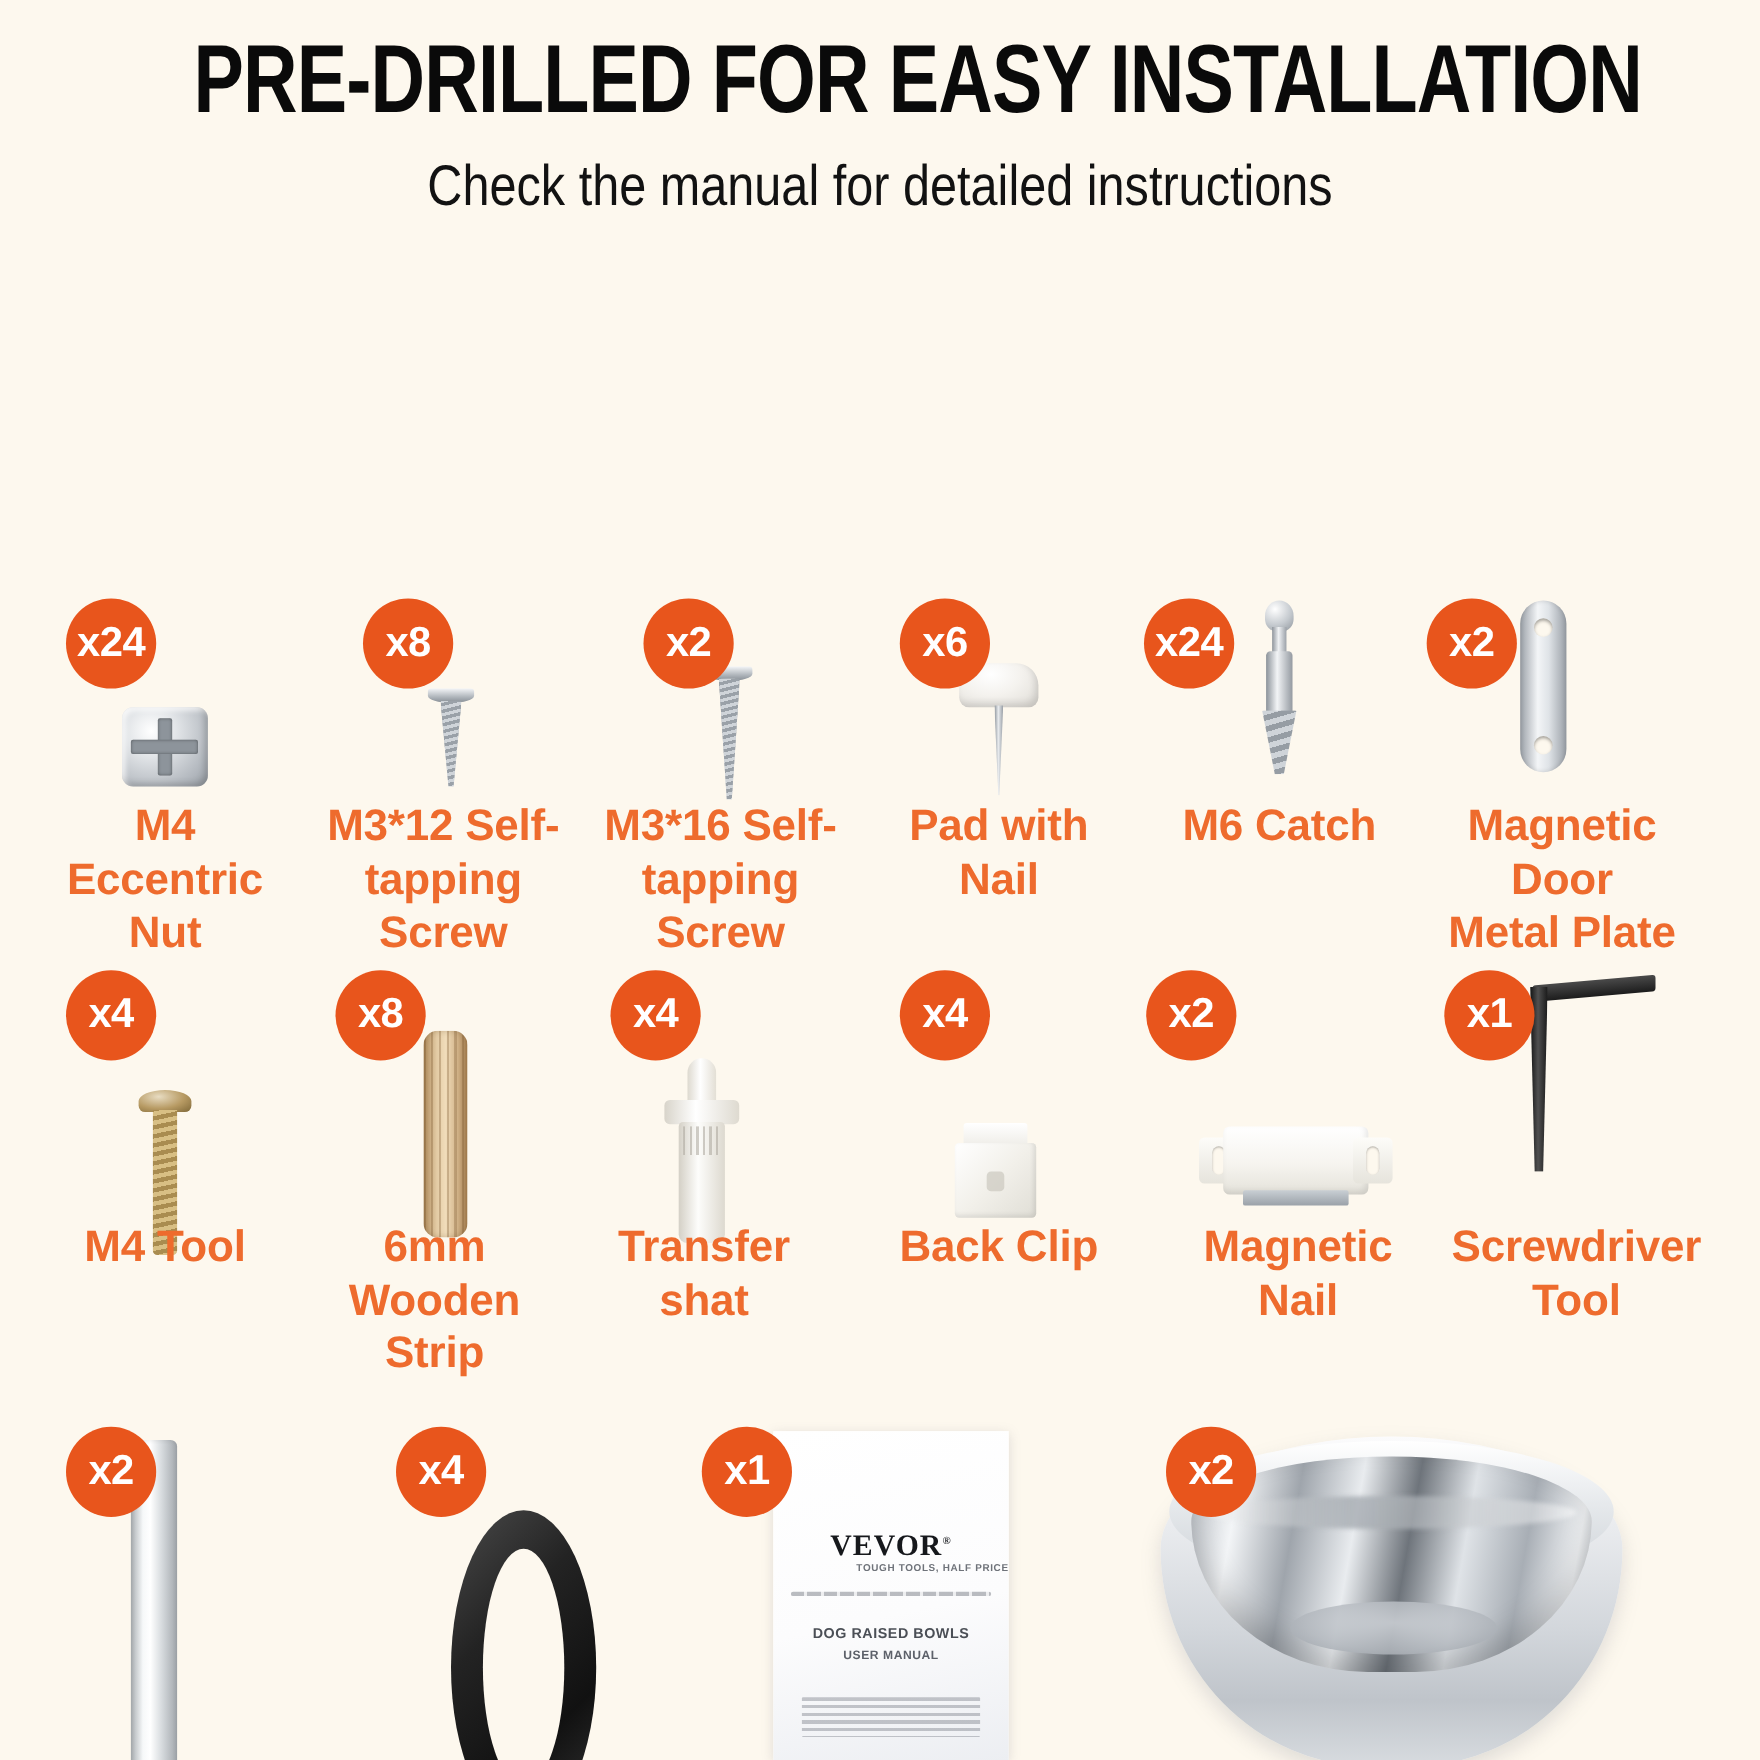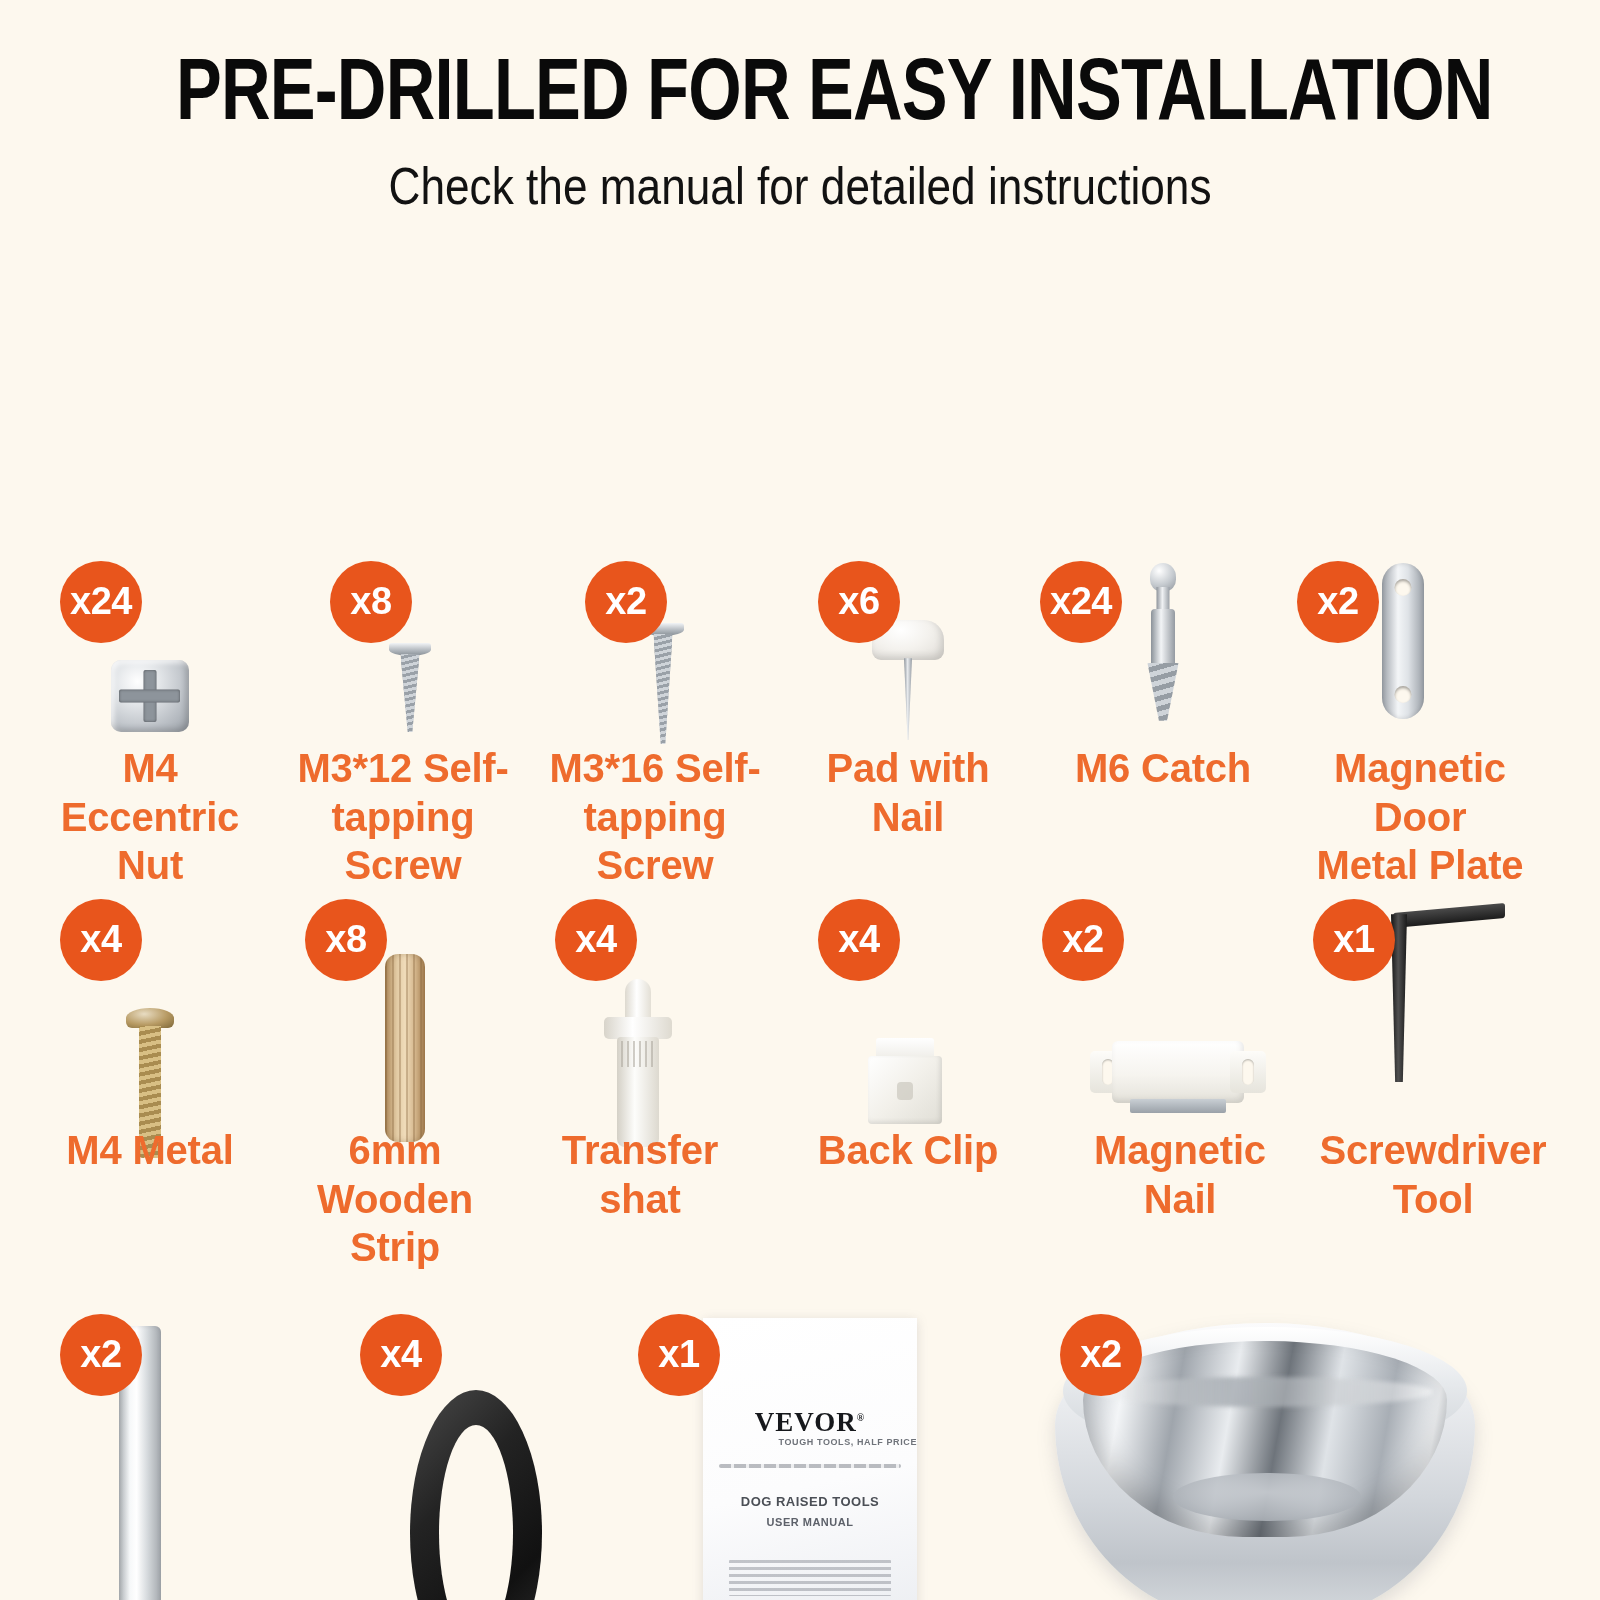--- a/index.html
+++ b/index.html
@@ -5,21 +5,21 @@
   * { box-sizing: border-box; margin: 0; padding: 0; }
   html, body { width: 1600px; height: 1600px; }
   body {
     background: #fdf8ee;
     font-family: "Liberation Sans", sans-serif;
     overflow: hidden;
     position: relative;
   }
 
   
-  .header { width: 100%; text-align: center; padding-top: 44px; }
+  .header { width: 100%; text-align: center; padding-top: 27px; }
   .title {
     font-family: "Liberation Sans Narrow", "Liberation Sans", sans-serif;
     font-weight: 700;
     font-size: 88px;
     letter-spacing: -1px;
     color: #0a0a0a;
     line-height: 1.02;
     transform: scaleX(0.78);
     transform-origin: center top;
     white-space: nowrap;
@@ -420,21 +420,21 @@
   </div>
 
   <div class="cell">
     <div class="badge" style="left:60px; top:683px;">x4</div>
     <div class="art" style="left:100px; top:788px; width:100px; height:160px;">
       <div class="p-m4">
           <div class="head"></div>
           <div class="shank"></div>
         </div>
     </div>
-    <div class="label" style="left:30px; top:910px; width:240px;">M4 Metal</div>
+    <div class="label" style="left:30px; top:910px; width:240px;">M4 Tool</div>
   </div>
 
   <div class="cell">
     <div class="badge" style="left:305px; top:683px;">x8</div>
     <div class="art" style="left:355px; top:735px; width:100px; height:195px;">
       <div class="p-dowel"></div>
     </div>
     <div class="label" style="left:275px; top:910px; width:240px;">6mm Wooden<br>Strip</div>
   </div>
 
@@ -501,21 +501,21 @@
 
   </div>
 
   <div class="cell">
     <div class="badge" style="left:638px; top:1098px;">x1</div>
     <div class="art" style="left:703px; top:1100px; width:214px; height:305px;">
       <div class="p-manual">
         <div class="mlogo"><span>VEVOR</span><sup>®</sup></div>
         <div class="mtag">TOUGH TOOLS, HALF PRICE</div>
         <div class="mline"></div>
-        <div class="mt1">DOG RAISED TOOLS</div>
+        <div class="mt1">DOG RAISED BOWLS</div>
         <div class="mt2">USER MANUAL</div>
         <div class="mpara"></div>
       </div>
     </div>
 
   </div>
 
   <div class="cell">
     <div class="badge" style="left:1060px; top:1098px;">x2</div>
     <div class="art" style="left:1055px; top:1105px; width:420px; height:305px;">

